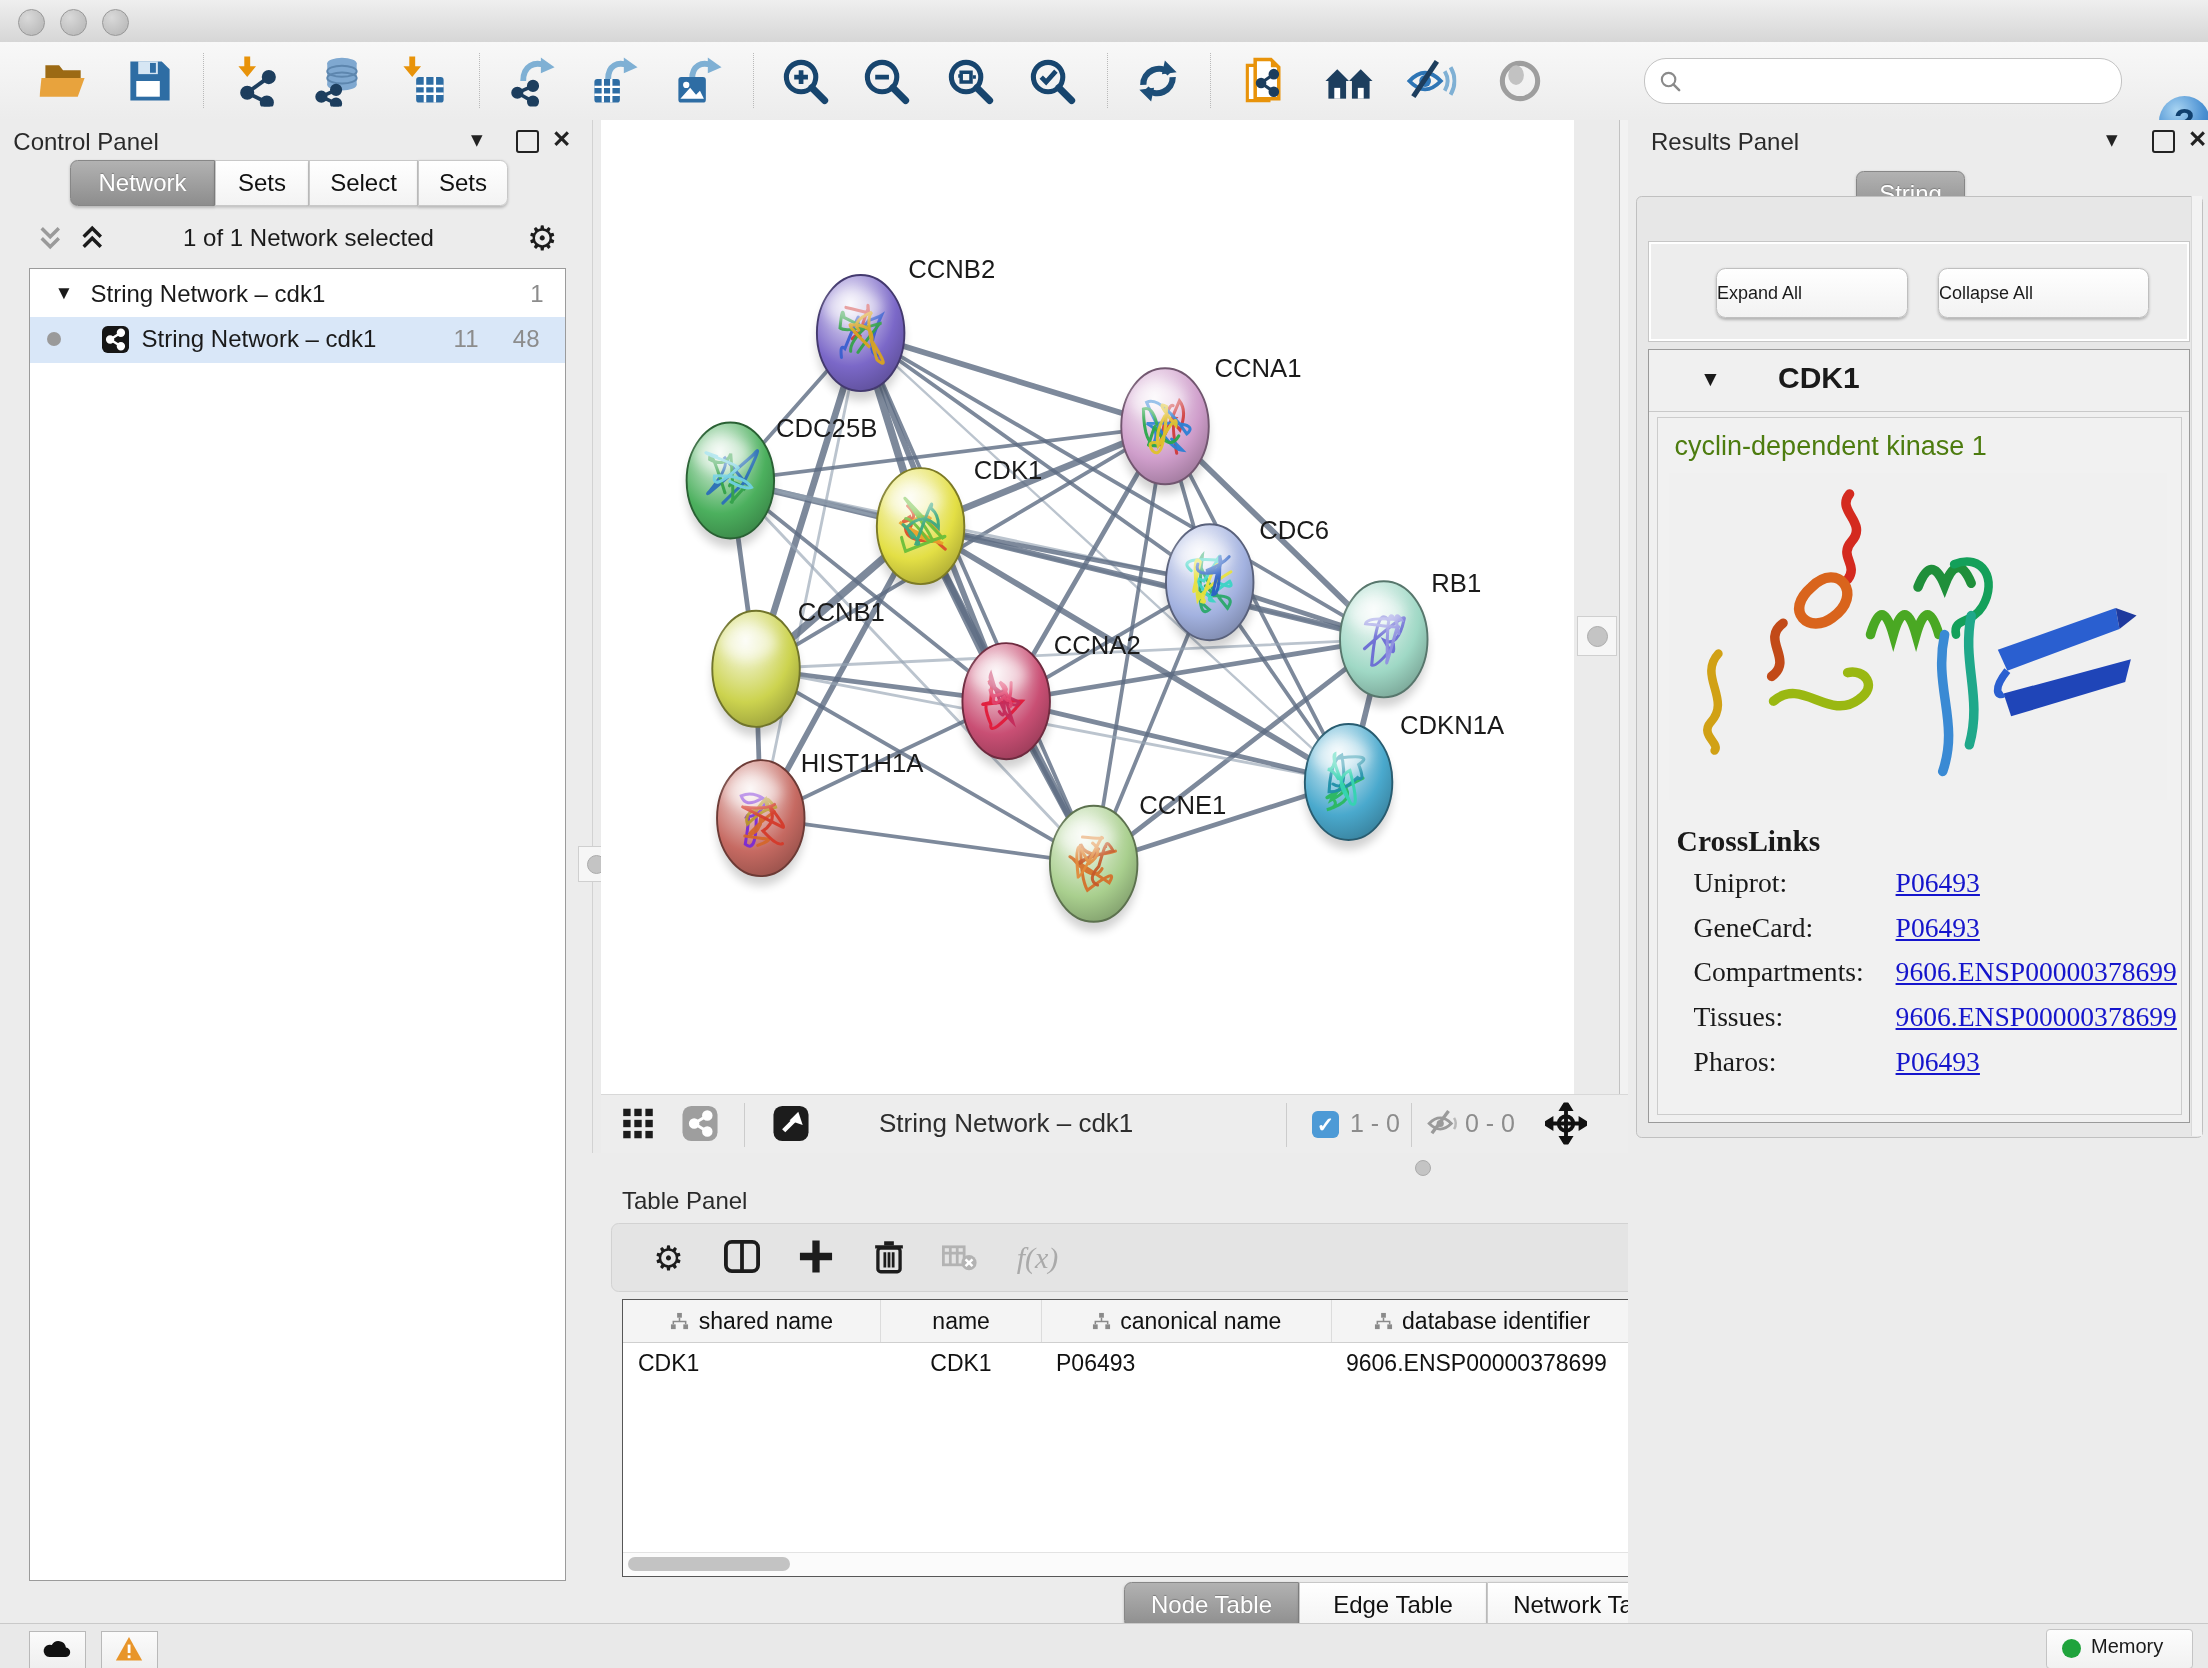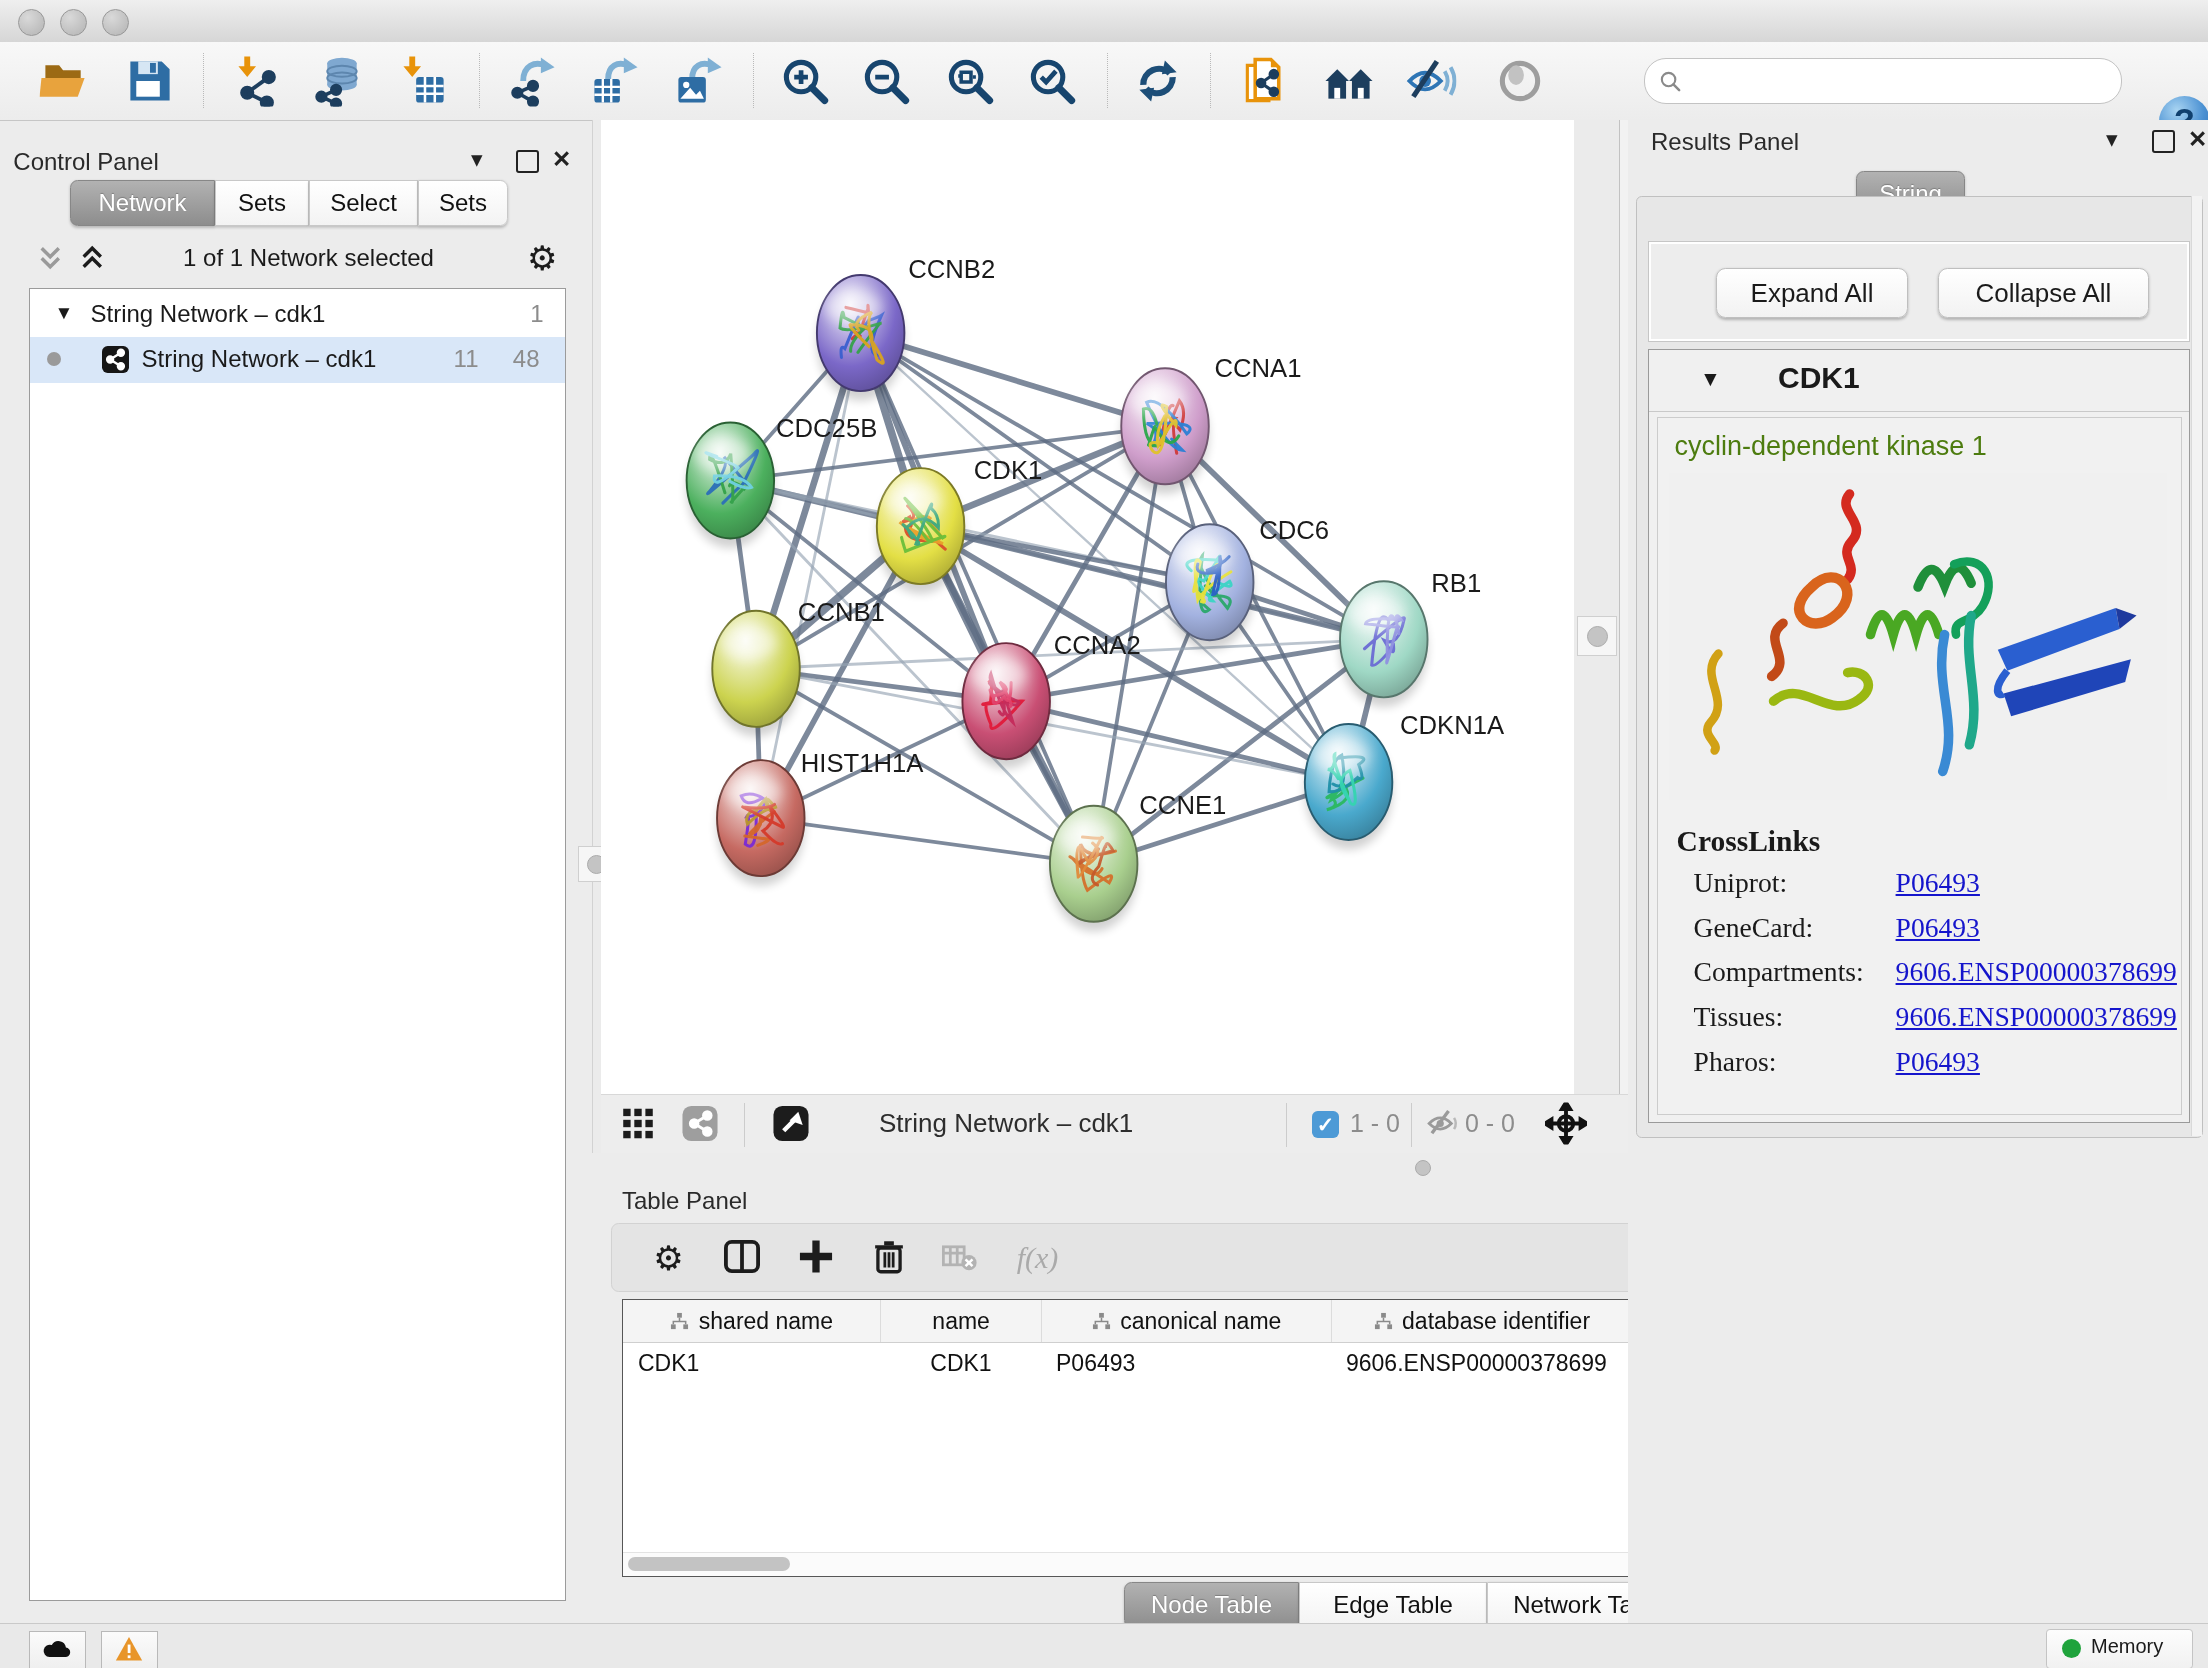--- a/index.html
+++ b/index.html
@@ -27,21 +27,21 @@
             color:#10406e;font-weight:bold;font-size:34px;text-align:center;line-height:49px;}
   
   .panel-title{font-size:24px;color:#2a2a2a;}
   .win-btn{position:absolute;top:11.4px;font-size:23px;color:#222;line-height:23px;}
   .float-box{width:19px;height:19px;border:2.9px solid #222;border-radius:2.9px;}
   .seg-tab{height:44px;line-height:44px;text-align:center;font-size:24px;background:linear-gradient(#ffffff,#f3f3f3);
            border:1px solid #c8c8c8;color:#111;box-shadow:0 1.9px 2.9px rgba(0,0,0,.22);}
   .seg-tab.sel{background:linear-gradient(#b2b2b2,#8d8d8d);color:#fff;border-color:#878787;
                text-shadow:0 -1px 1px rgba(0,0,0,.25);}
   
-  #control-panel{left:0;top:120px;width:592px;height:1503px;background:#ececec;margin-top:20px;}
+  #control-panel{left:0;top:120px;width:592px;height:1503px;background:#ececec;}
   #cp-tabs{position:absolute;left:70px;top:40px;display:flex;}
   #cp-tabs .seg-tab:first-child{border-radius:7.6px 0 0 7.6px;}
   #cp-tabs .seg-tab:last-child{border-radius:0 7.6px 7.6px 0;}
   #cp-subhead{position:absolute;left:23px;top:93px;width:546px;height:51px;}
   #cp-listbox{position:absolute;left:28.5px;top:148px;width:535px;height:1311px;background:#fff;
               border:1.9px solid #9b9b9b;}
   .tree-row{position:absolute;left:0;width:100%;height:42px;font-size:24px;}
   .tree-count{position:absolute;color:#8c8c8c;font-size:24px;}
   .share-chip{position:absolute;width:27px;height:27px;border-radius:5.7px;background:#161616;}
   
@@ -83,21 +83,21 @@
   #tp-tabs .seg-tab:last-child{border-radius:0 7.6px 7.6px 0;}
   .fx{font-family:"Liberation Serif",serif;font-style:italic;font-size:30px;color:#aaaaaa;}
   
   #results-panel{left:1628px;top:120px;width:580px;height:1548px;background:#ececec;}
   #rp-tab{position:absolute;left:228px;top:51px;width:107px;height:44px;border-radius:7.6px;}
   #rp-outer{position:absolute;left:7.6px;top:76px;width:565px;height:940px;background:#e7e7e7;
             border:1px solid #c0c0c0;border-radius:5.7px;}
   #rp-btnbox{position:absolute;left:11.4px;top:44px;width:540px;height:99px;background:#ededed;
              border:1.9px solid #c6c6c6;box-shadow:inset 0 0 0 1.9px #ffffff;}
   .rp-btn{position:absolute;top:26px;height:48px;border-radius:9.5px;background:linear-gradient(#ffffff,#f2f2f2);
-          border:1px solid #bfbfbf;box-shadow:0 1.9px 2.9px rgba(0,0,0,.25);font-size:26px;text-align:center;line-height:48px;}
+          border:1px solid #bfbfbf;box-shadow:0 1.9px 2.9px rgba(0,0,0,.25);font-size:18px;line-height:48px;}
   #rp-main{position:absolute;left:11.4px;top:152px;width:540px;height:772px;background:#f0f0f0;border:1.9px solid #9a9a9a;}
   #rp-sechead{position:absolute;left:0;top:0;width:100%;height:61px;border-bottom:1px solid #c9c9c9;}
   #rp-inner{position:absolute;left:7.6px;top:67px;width:523px;height:696px;background:#f1f1f1;border:1px solid #cccccc;}
   #rp-desc{position:absolute;left:17px;top:13.3px;font-size:27px;color:#4d7c0f;}
   .xl{font-family:"Liberation Serif",serif;}
   #xl-head{position:absolute;left:19px;top:407px;font-size:29.5px;font-weight:bold;}
   .xl-row{position:absolute;left:36px;width:476px;height:44px;font-size:27.6px;}
   .xl-label{position:absolute;left:0;}
   .xl-value{position:absolute;left:202px;color:#1515cc;text-decoration:underline;}
   

